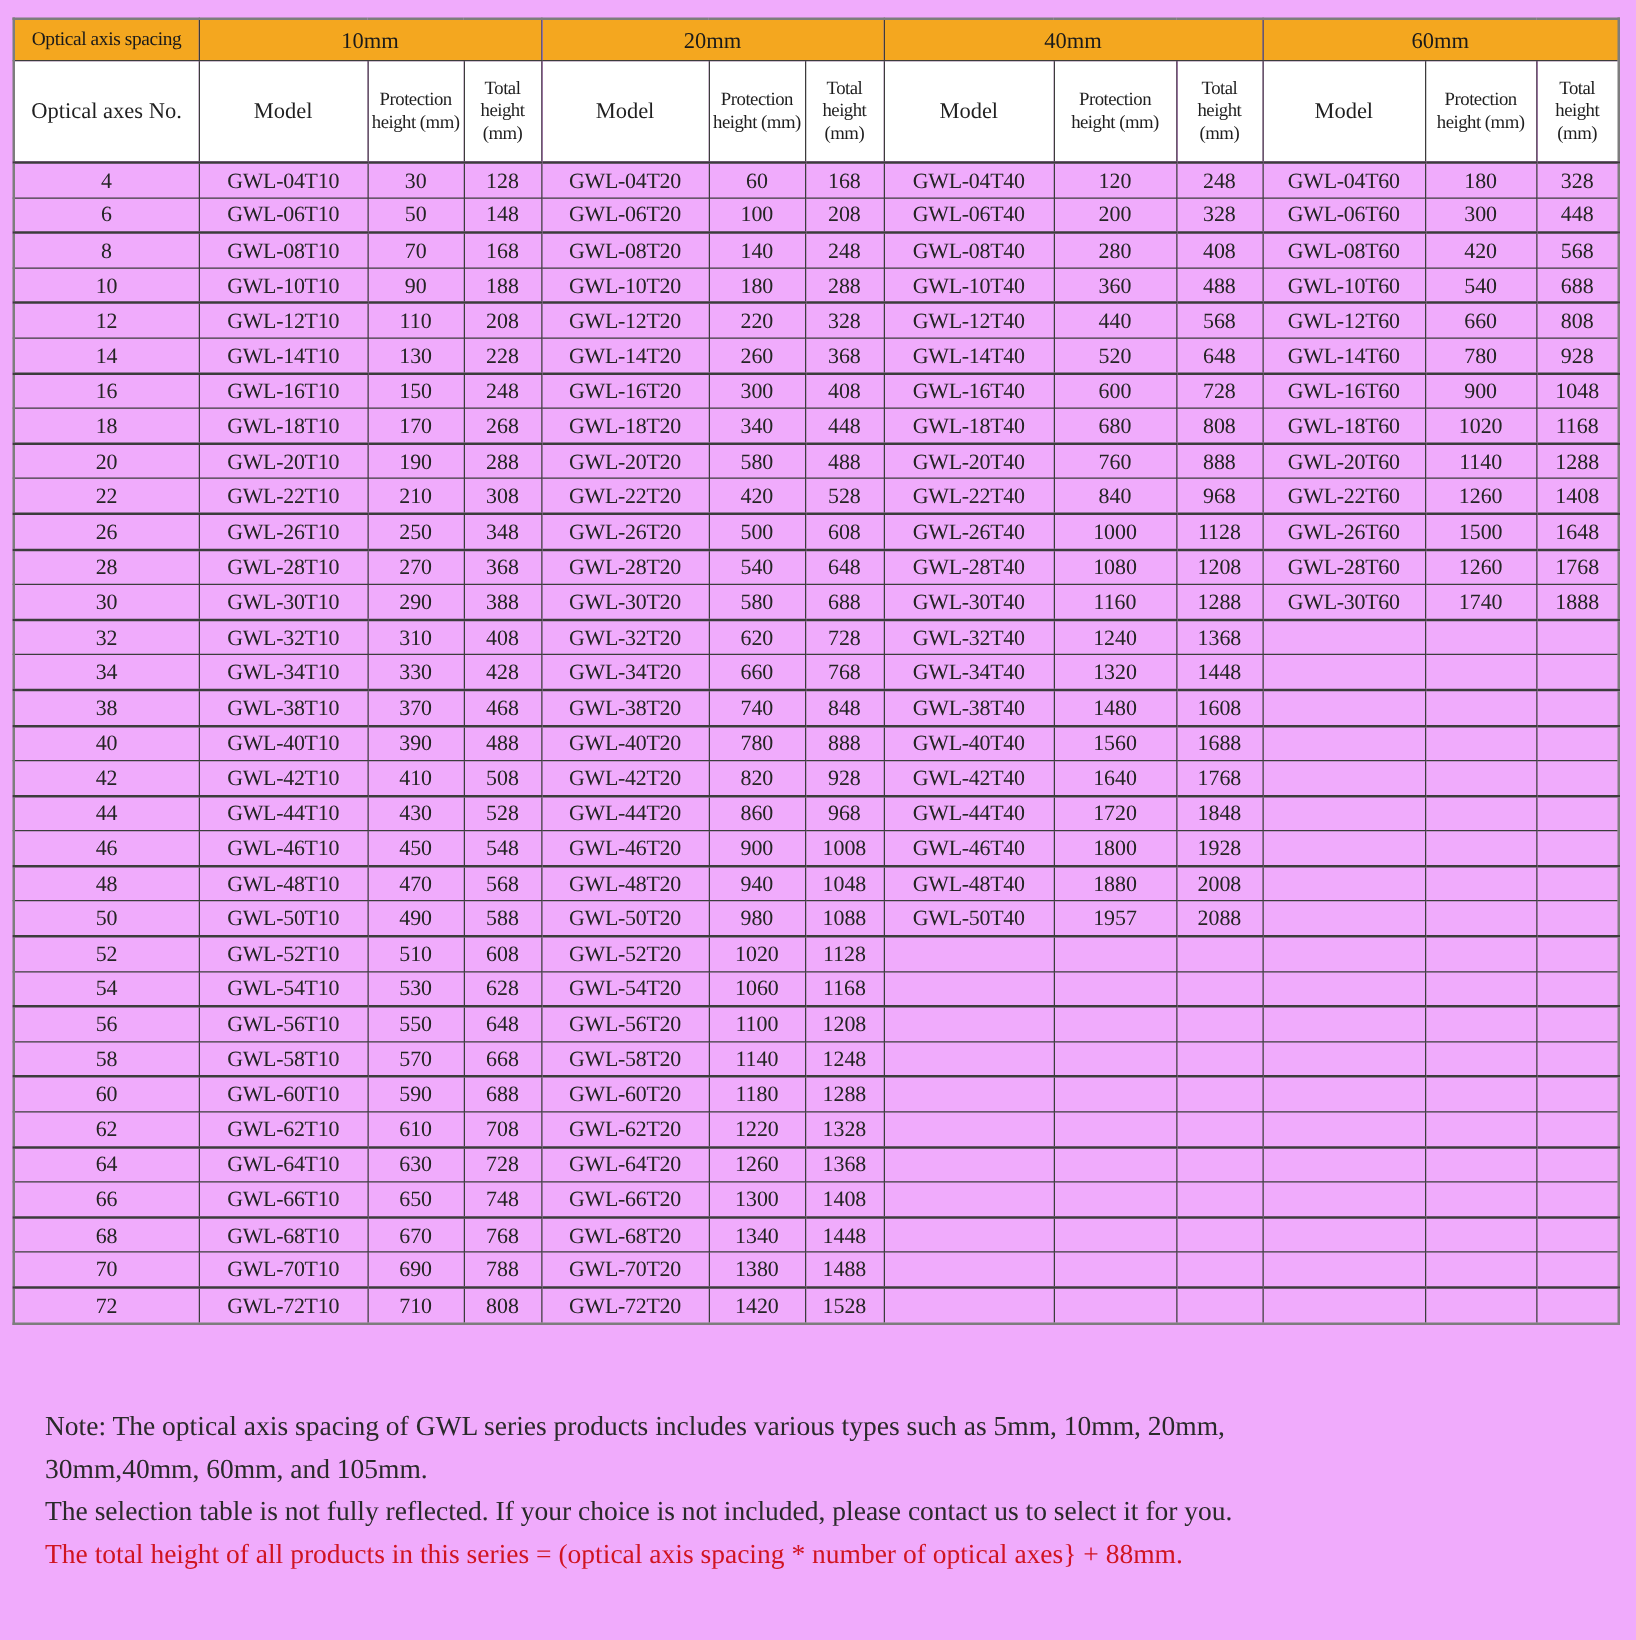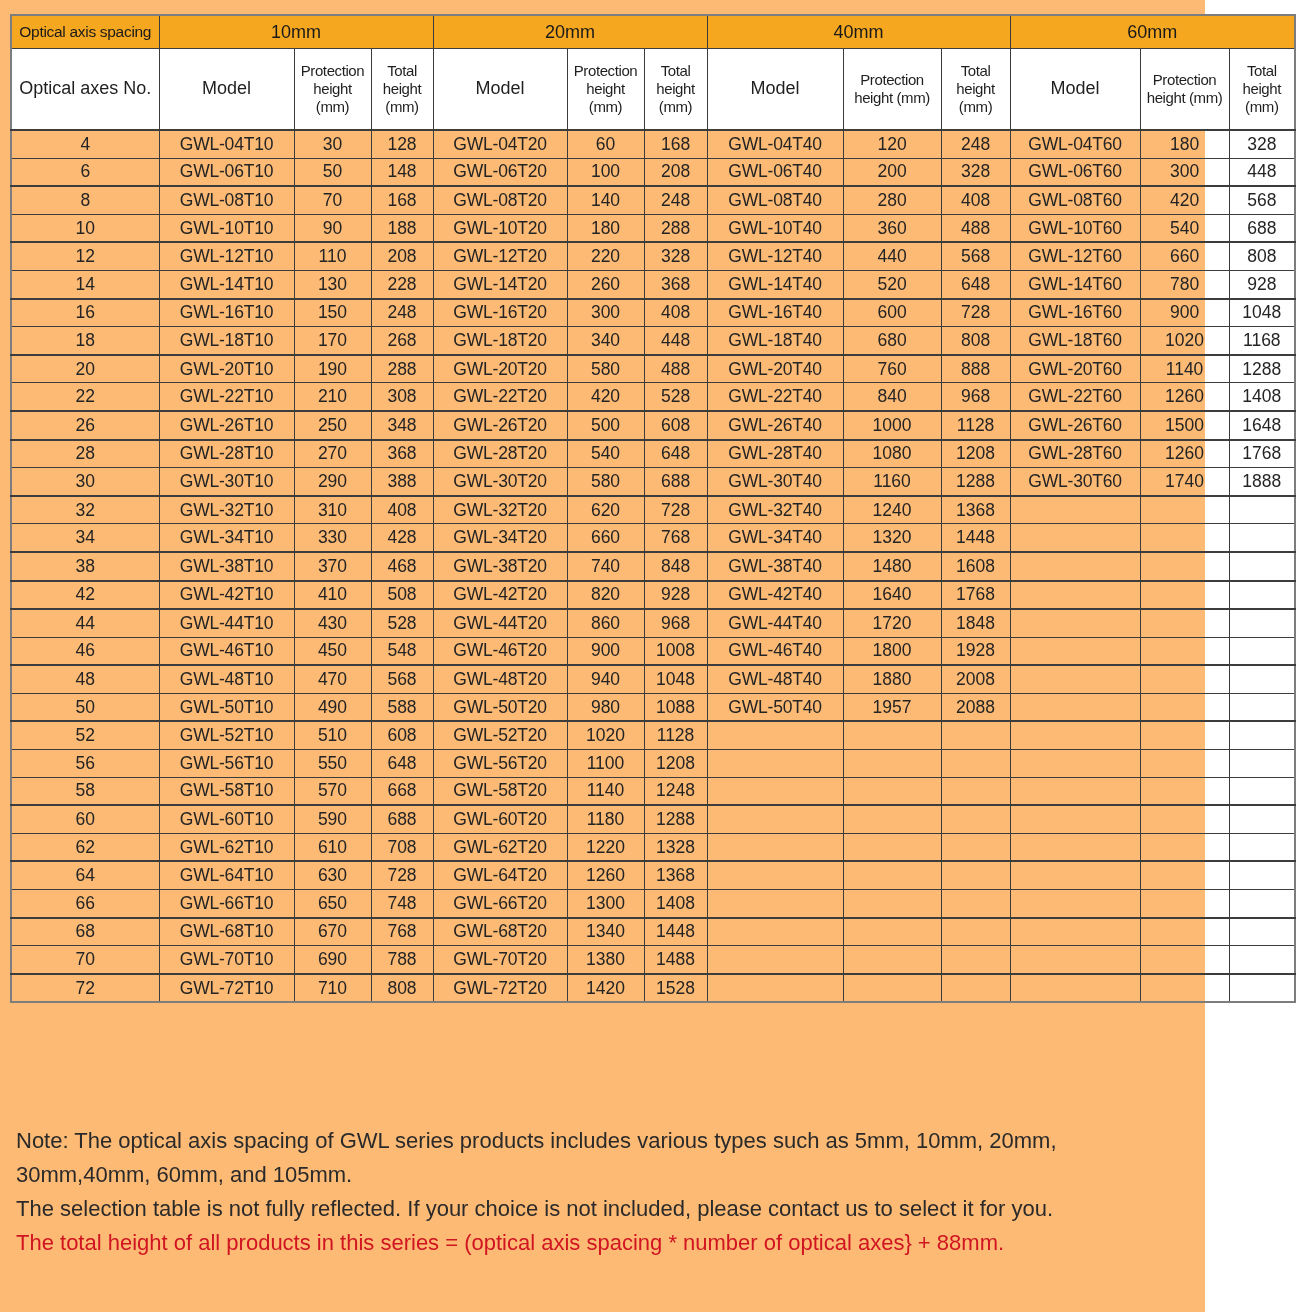--- a/index.html
+++ b/index.html
@@ -2,24 +2,24 @@
 <html><head>
 <meta charset="utf-8">
 <style>
   html, body {
     margin: 0;
     padding: 0;
     background: #ffffff;
   }
   .page {
     position: relative;
-    width: 1205px;
+    width: 1309px;
     height: 1312px;
-    background: #fdba74;
-    font-family: Liberation Sans, sans-serif;
+    background: #f0abfc;
+    font-family: Liberation Serif, serif;
     color: #1f1f1f;
   }
   table.spec {
     position: absolute;
     left: 10px;
     top: 14px;
     border-collapse: collapse;
     table-layout: fixed;
     width: 1276px;
   }
@@ -68,21 +68,21 @@
     font-size: 17.5px;
     color: #242424;
   }
   tbody tr.pair-end td {
     border-bottom-width: 2px;
   }
   tbody td.model { letter-spacing: -0.2px; }
   
   .notes {
     position: absolute;
-    left: 16px;
+    left: 36px;
     top: 1124px;
     width: 1262px;
     font-size: 22px;
     line-height: 34px;
     color: #2a2a2a;
   }
   .notes p {
     margin: 0;
     white-space: nowrap;
   }
@@ -369,20 +369,35 @@
           <td class="model">GWL-38T20</td>
           <td class="num">740</td>
           <td class="num">848</td>
           <td class="model">GWL-38T40</td>
           <td class="num">1480</td>
           <td class="num">1608</td>
           <td class="model"></td>
           <td class="num"></td>
           <td class="num"></td>
         </tr>
+        <tr>
+          <td class="axes">40</td>
+          <td class="model">GWL-40T10</td>
+          <td class="num">390</td>
+          <td class="num">488</td>
+          <td class="model">GWL-40T20</td>
+          <td class="num">780</td>
+          <td class="num">888</td>
+          <td class="model">GWL-40T40</td>
+          <td class="num">1560</td>
+          <td class="num">1688</td>
+          <td class="model"></td>
+          <td class="num"></td>
+          <td class="num"></td>
+        </tr>
         <tr class="pair-end">
           <td class="axes">42</td>
           <td class="model">GWL-42T10</td>
           <td class="num">410</td>
           <td class="num">508</td>
           <td class="model">GWL-42T20</td>
           <td class="num">820</td>
           <td class="num">928</td>
           <td class="model">GWL-42T40</td>
           <td class="num">1640</td>
@@ -452,20 +467,35 @@
           <td class="num"></td>
         </tr>
         <tr>
           <td class="axes">52</td>
           <td class="model">GWL-52T10</td>
           <td class="num">510</td>
           <td class="num">608</td>
           <td class="model">GWL-52T20</td>
           <td class="num">1020</td>
           <td class="num">1128</td>
+          <td class="model"></td>
+          <td class="num"></td>
+          <td class="num"></td>
+          <td class="model"></td>
+          <td class="num"></td>
+          <td class="num"></td>
+        </tr>
+        <tr class="pair-end">
+          <td class="axes">54</td>
+          <td class="model">GWL-54T10</td>
+          <td class="num">530</td>
+          <td class="num">628</td>
+          <td class="model">GWL-54T20</td>
+          <td class="num">1060</td>
+          <td class="num">1168</td>
           <td class="model"></td>
           <td class="num"></td>
           <td class="num"></td>
           <td class="model"></td>
           <td class="num"></td>
           <td class="num"></td>
         </tr>
         <tr>
           <td class="axes">56</td>
           <td class="model">GWL-56T10</td>

